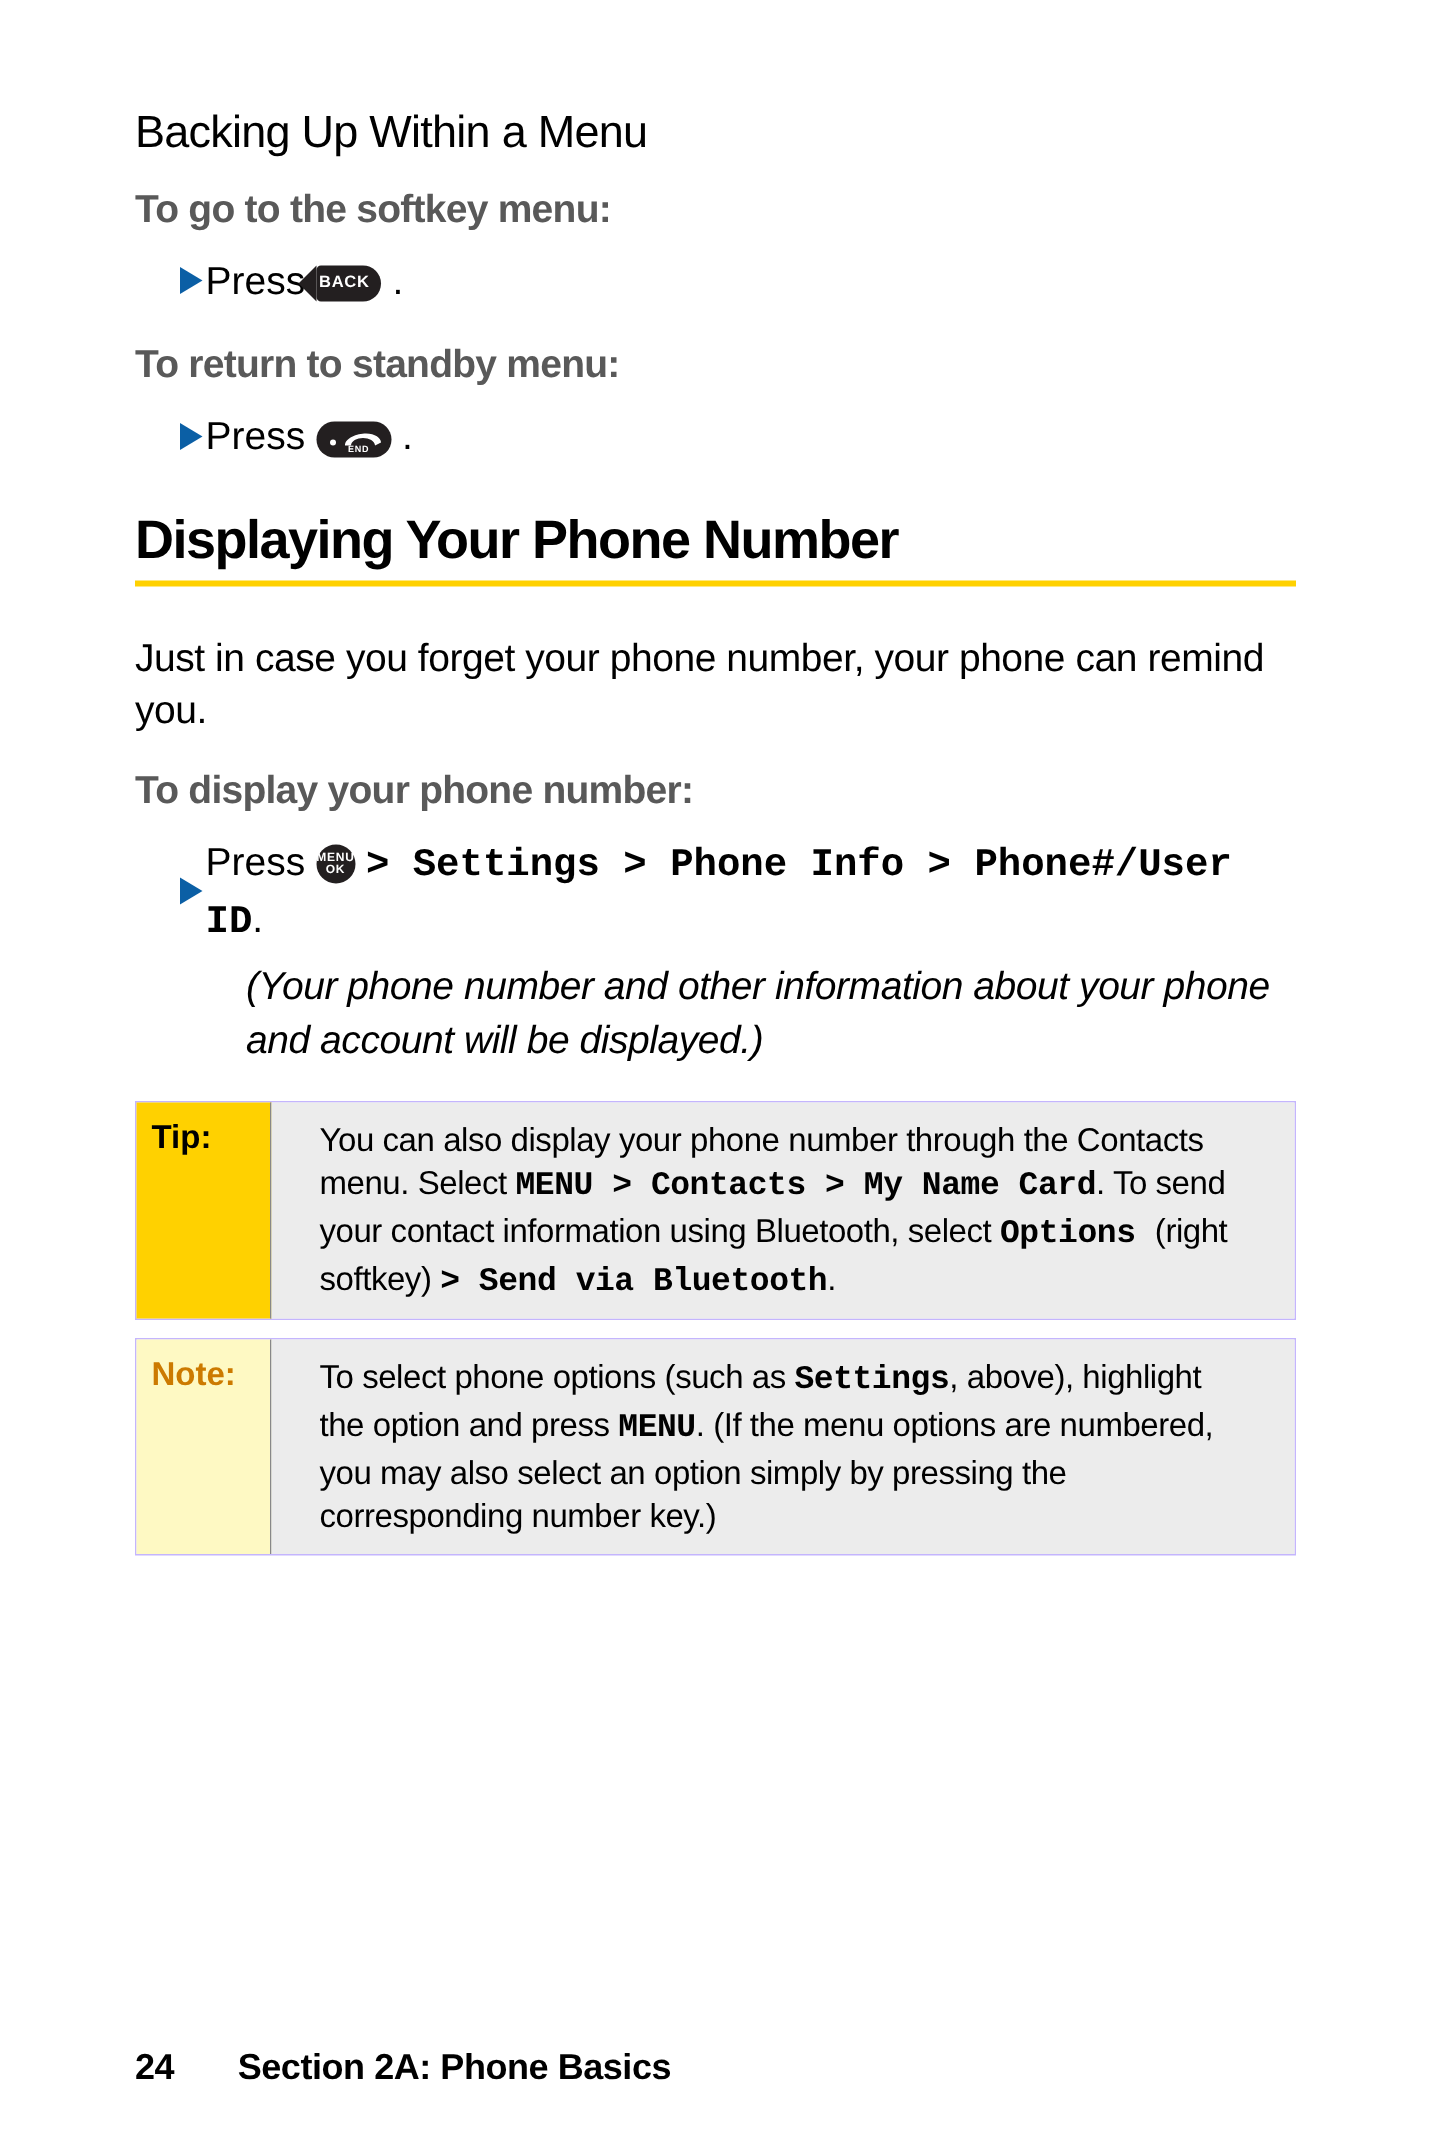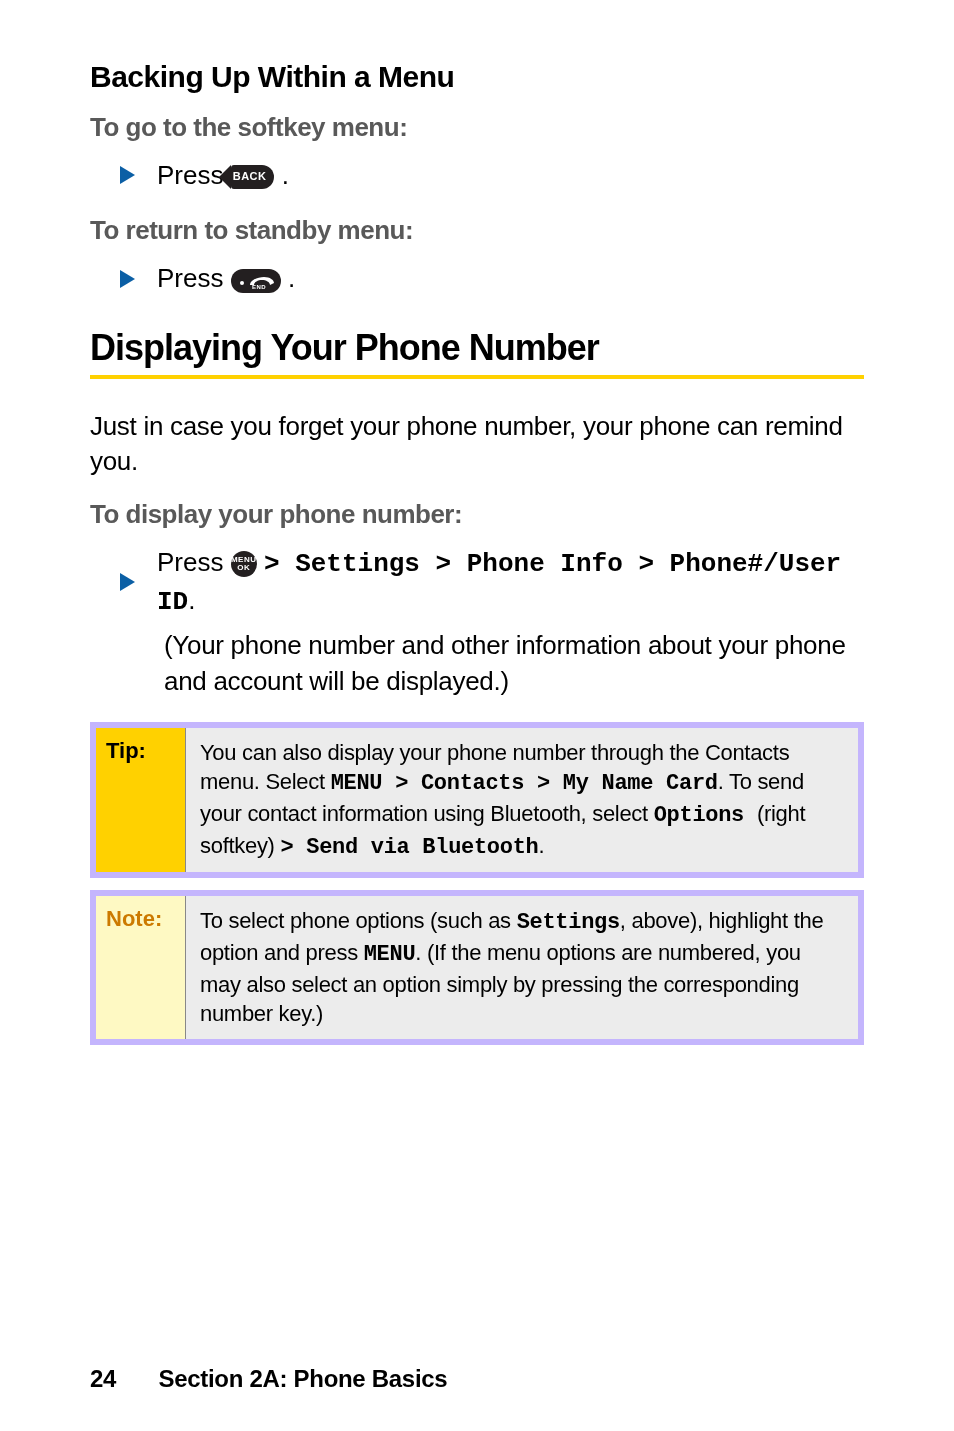--- a/index.html
+++ b/index.html
@@ -11,22 +11,22 @@
     color: #000000;
     width: 954px;
     height: 1431px;
     position: relative;
   }
   .page {
     padding: 60px 90px 0 90px;
   }
   .h2 {
     font-size: 30px;
-    font-weight: 700;
-    margin: 0 0 18px 0;
+    font-weight: 400;
+    margin: 12px 0 18px 0;
     letter-spacing: -0.5px;
   }
   .h3 {
     font-size: 26px;
     font-weight: 700;
     margin: 14px 0 12px 0;
     letter-spacing: -0.5px;
     color: #595959;
   }
   .h1 {
@@ -42,35 +42,36 @@
   }
   .body-text {
     font-size: 26px;
     line-height: 1.35;
     margin: 0 0 20px 0;
     letter-spacing: -0.3px;
   }
   .step-row {
     display: flex;
     align-items: center;
-    gap: 22px;
+    gap: 2px;
     padding-left: 30px;
     margin: 14px 0 22px 0;
     font-size: 26px;
   }
   .step-row .cont {
     line-height: 1.4;
   }
   .indent-cont {
     padding-left: 74px;
     font-size: 26px;
     line-height: 1.4;
     margin-top: -16px;
     margin-bottom: 22px;
     letter-spacing: -0.3px;
+    font-style: italic;
   }
   .tri {
     width: 0; height: 0;
     border-top: 9px solid transparent;
     border-bottom: 9px solid transparent;
     border-left: 15px solid #0b5fa5;
     flex: 0 0 auto;
   }
   .back-key {
     display: inline-flex;
@@ -120,36 +121,36 @@
     border-radius: 50%;
     font-size: 8px;
     font-weight: 700;
     line-height: 1;
     vertical-align: middle;
   }
   .menu-key .l1 { letter-spacing: 0.5px; }
   .menu-key .l2 { letter-spacing: 0.5px; }
   .box {
     display: flex;
-    border: 6px solid #c4b5fd;
+    border: 1px solid #c4b5fd;
     margin: 12px 0;
   }
   .box-label {
     flex: 0 0 90px;
     padding: 10px 10px;
     font-weight: 700;
     font-size: 22px;
     border-right: 1px solid #888;
   }
   .box.tip .box-label { background: #ffd100; color: #000; }
   .box.note .box-label { background: #fef9c3; color: #cc7a00; }
   .box-body {
     flex: 1 1 auto;
     background: #ececec;
-    padding: 10px 14px;
+    padding: 10px 32px;
     font-size: 22px;
     line-height: 1.35;
     letter-spacing: -0.3px;
   }
   .bold { font-weight: 700; font-family: Liberation Mono, monospace; }
   .footer {
     position: absolute;
     left: 90px;
     bottom: 38px;
     font-size: 24px;

